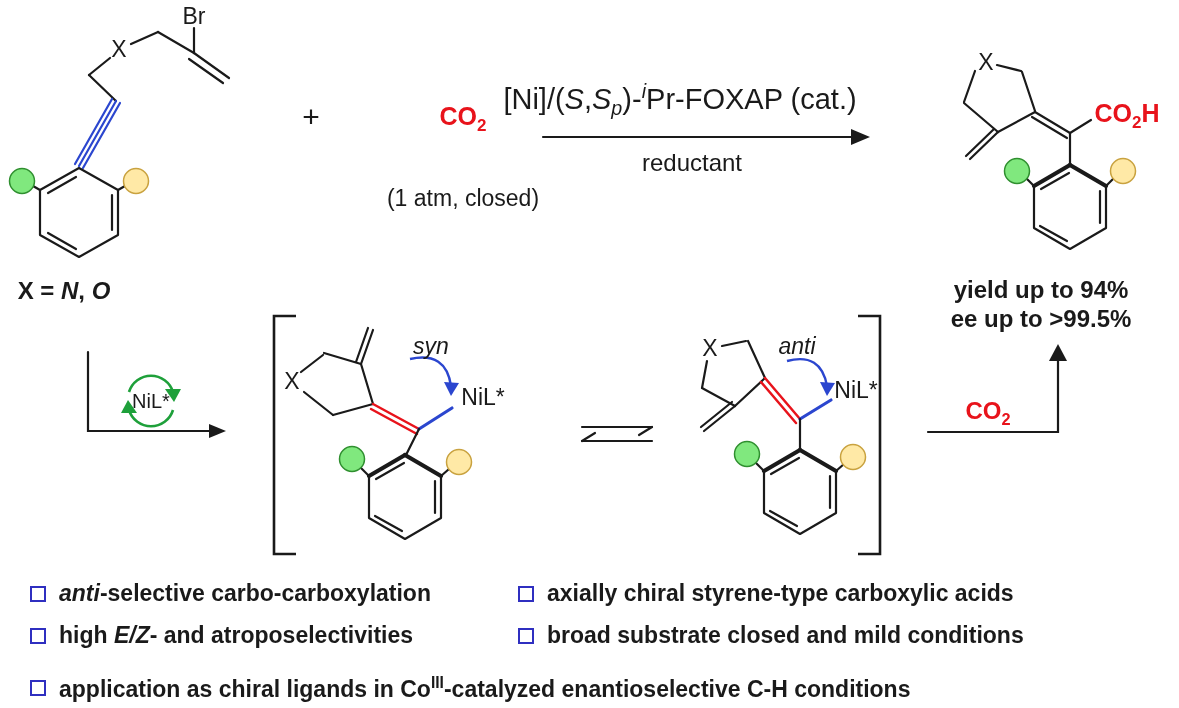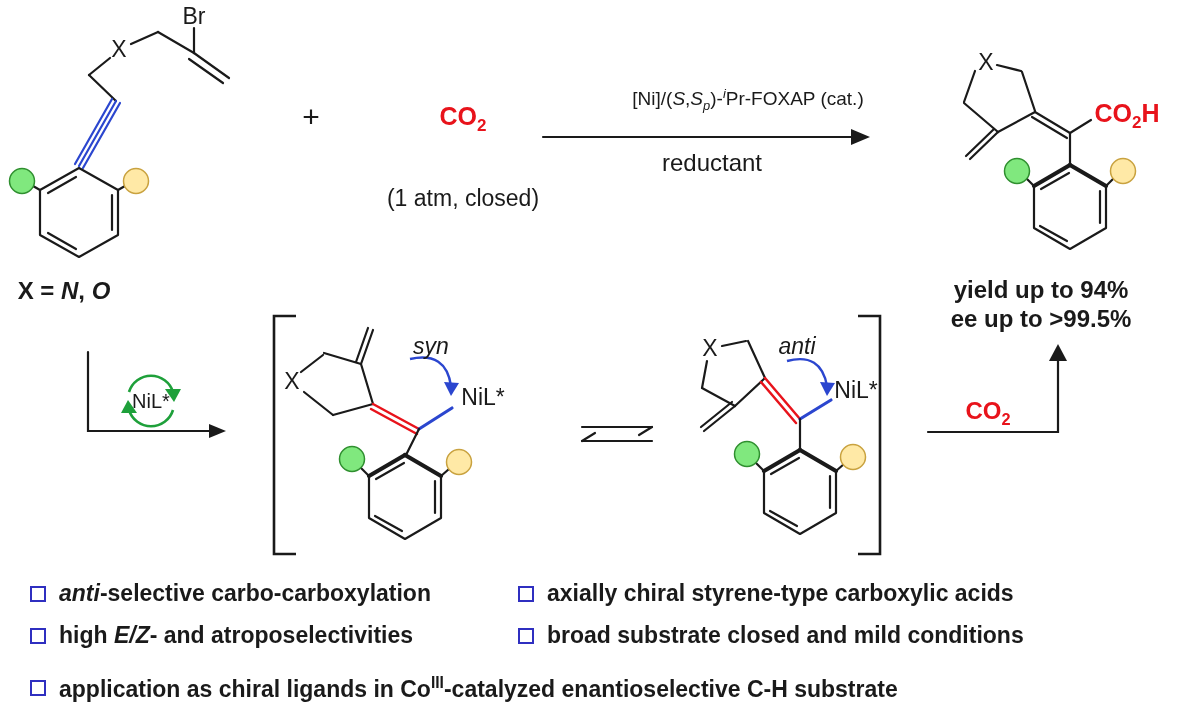--- a/index.html
+++ b/index.html
@@ -178,22 +178,22 @@
     </g>
   </svg>
 
   <div class="lbl atom" style="left:194px;top:16px"><span>Br</span></div>
   <div class="lbl atom" style="left:119px;top:49px"><span>X</span></div>
   <div class="lbl cap" style="left:64px;top:291px"><span>X = </span><span class="it">N</span><span>, </span><span class="it">O</span></div>
 
   <div class="lbl" style="left:311px;top:117px;font-size:30px"><span>+</span></div>
   <div class="lbl b red-t" style="left:463px;top:119px;font-size:25px"><span>CO</span><sub>2</sub></div>
   <div class="lbl" style="left:463px;top:198px;font-size:23px"><span>(1 atm, closed)</span></div>
-  <div class="lbl" style="left:748px;top:100px;font-size:19px"><span>[Ni]/(</span><span class="it">S</span><span>,</span><span class="it">S</span><sub class="it">p</sub><span>)-</span><sup class="it">i</sup><span>Pr-FOXAP (cat.)</span></div>
-  <div class="lbl" style="left:712px;top:163px;font-size:24px"><span>reductant</span></div>
+  <div class="lbl" style="left:680px;top:100px;font-size:29px"><span>[Ni]/(</span><span class="it">S</span><span>,</span><span class="it">S</span><sub class="it">p</sub><span>)-</span><sup class="it">i</sup><span>Pr-FOXAP (cat.)</span></div>
+  <div class="lbl" style="left:692px;top:163px;font-size:24px"><span>reductant</span></div>
 
   <div class="lbl atom" style="left:986px;top:62px"><span>X</span></div>
   <div class="lbl b red-t" style="left:1127px;top:116px;font-size:25px"><span>CO</span><sub>2</sub><span>H</span></div>
   <div class="lbl cap" style="left:1041px;top:290px"><span>yield up to 94%</span></div>
   <div class="lbl cap" style="left:1041px;top:319px"><span>ee up to &gt;99.5%</span></div>
 
   <div class="lbl" style="left:151px;top:401px;font-size:20px"><span>NiL*</span></div>
   <div class="lbl it" style="left:431px;top:346px;font-size:23px"><span>syn</span></div>
   <div class="lbl atom" style="left:292px;top:381px"><span>X</span></div>
   <div class="lbl atom" style="left:483px;top:397px"><span>NiL*</span></div>
@@ -213,16 +213,16 @@
   <div class="bullet" style="left:30px;top:622px">
     <span class="sq"></span>
     <span><span>high </span><span class="it">E</span><span class="it">/</span><span class="it">Z</span><span>- and atroposelectivities</span></span>
   </div>
   <div class="bullet" style="left:518px;top:622px">
     <span class="sq"></span>
     <span>broad substrate closed and mild conditions</span>
   </div>
   <div class="bullet" style="left:30px;top:674px">
     <span class="sq"></span>
-    <span><span>application as chiral ligands in Co</span><sup>III</sup><span>-catalyzed enantioselective C-H substrate</span></span>
+    <span><span>application as chiral ligands in Co</span><sup>III</sup><span>-catalyzed enantioselective C-H conditions</span></span>
   </div>
 
 </div>
 
 </body></html>

